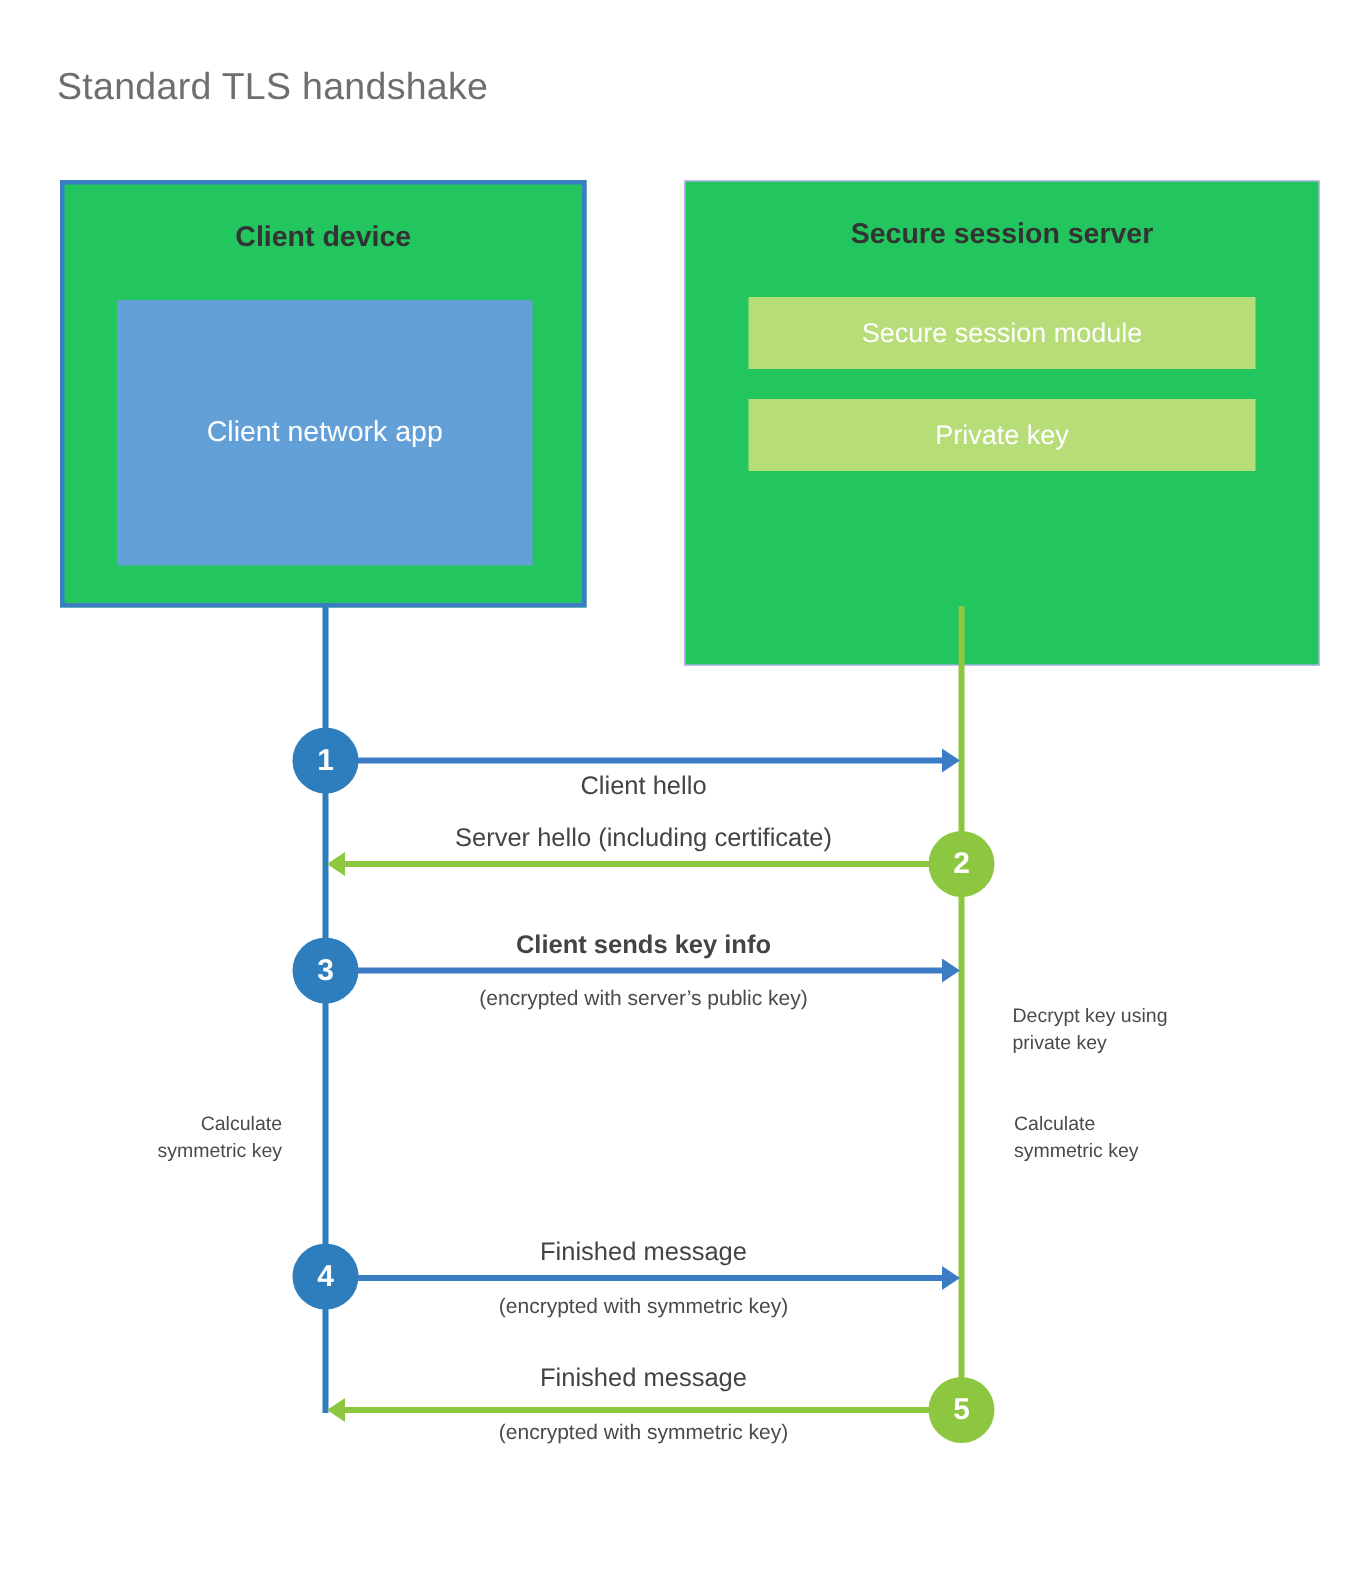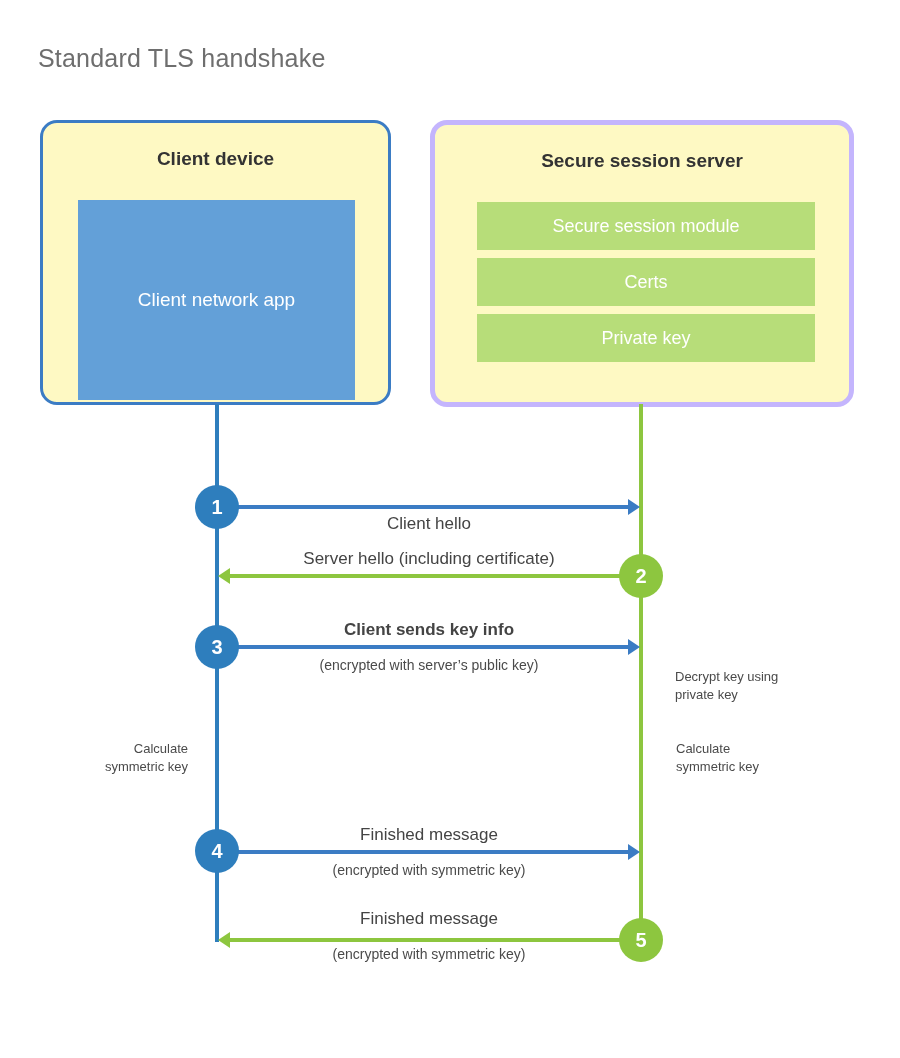--- a/index.html
+++ b/index.html
@@ -32,75 +32,74 @@
     letter-spacing: 0.2px;
     color: #6e6e6e;
     white-space: nowrap;
     margin-top: 16px;
   }
 
   
   .party-box {
     position: absolute;
     box-sizing: border-box;
-    background: #fef9c3;
-    border-radius: 17px;
+    background: #22c55e;
   }
   #client-box {
     left: 40px;
     top: 120px;
     width: 351px;
     height: 285px;
     border: 3px solid #3B7CC4;
   }
   #server-box {
-    left: 430px;
+    left: 456px;
     top: 120px;
     width: 424px;
-    height: 287px;
-    border: 5px solid #c4b5fd;
+    height: 324px;
+    border: 1px solid #c4b5fd;
   }
   .party-title {
     position: absolute;
     left: 0;
     right: 0;
     top: 25px;
     text-align: center;
     font-size: 19px;
     font-weight: bold;
     color: #333333;
   }
 
   .client-app-block {
     position: absolute;
     left: 35px;
     top: 77px;
     width: 277px;
-    height: 200px;
+    height: 177px;
     background: #63A0D8;
     color: #ffffff;
     font-size: 19px;
     font-weight: 400;
     display: flex;
     align-items: center;
     justify-content: center;
     text-align: center;
     line-height: 1.35;
     padding: 0 12px;
     box-sizing: border-box;
   }
 
   .server-modules {
     position: absolute;
     left: 42px;
     top: 77px;
     width: 338px;
     display: flex;
     flex-direction: column;
-    gap: 8px;
+    gap: 20px;
   }
   .server-module {
     height: 48px;
     background: #B7DD79;
     color: #ffffff;
     font-size: 18px;
     display: flex;
     align-items: center;
     justify-content: center;
     text-align: center;
@@ -203,21 +202,20 @@
 
   <div class="party-box" id="client-box">
     <div class="party-title">Client device</div>
     <div class="client-app-block">Client network app</div>
   </div>
 
   <div class="party-box" id="server-box">
     <div class="party-title">Secure session server</div>
     <div class="server-modules">
       <div class="server-module">Secure session module</div>
-      <div class="server-module">Certs</div>
       <div class="server-module">Private key</div>
     </div>
   </div>
 
   <div class="lifeline" id="client-lifeline"></div>
   <div class="lifeline" id="server-lifeline"></div>
 
   <div class="msg-label" style="left:217px; top:478px; width:424px;margin-top:36px;">Client hello</div>
   <div class="msg-arrow blue to-right" style="left:217px; top:505px; width:412px;">
     <span class="head"></span>

